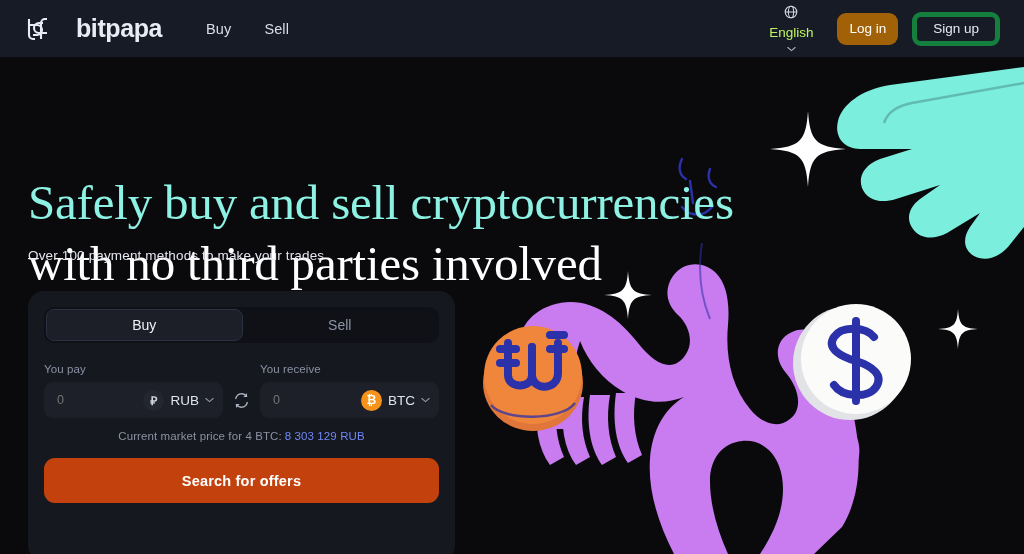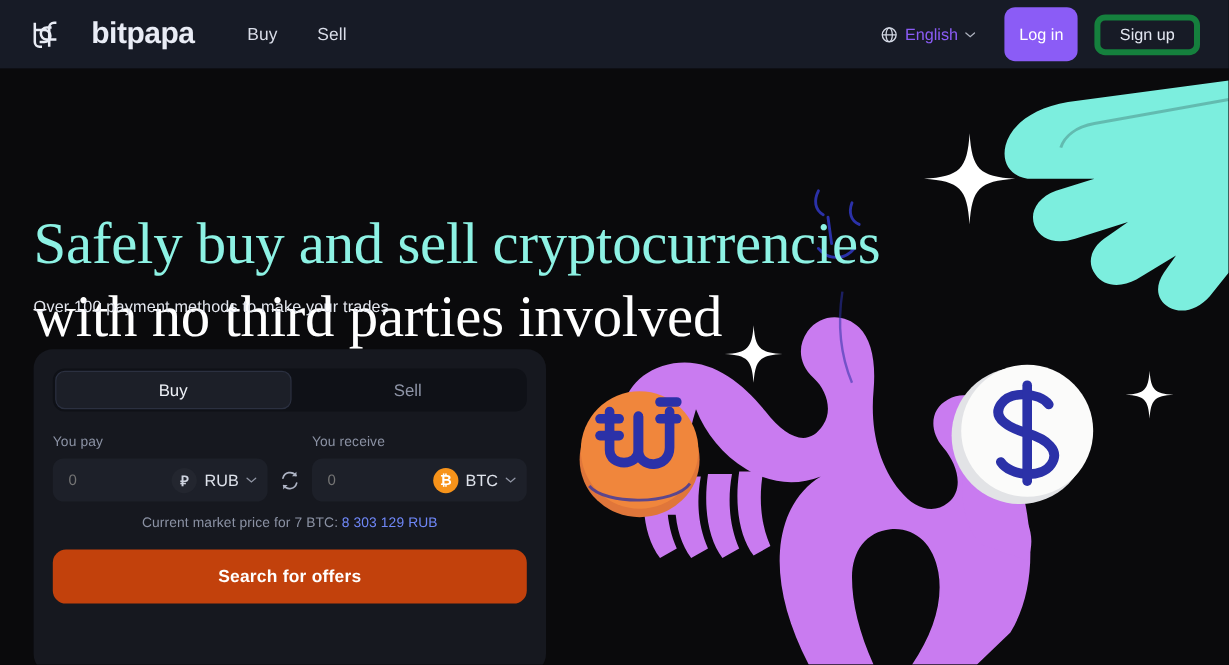--- a/index.html
+++ b/index.html
@@ -62,41 +62,42 @@
     display: flex;
     align-items: center;
     gap: 14px;
   }
 
   .lang {
     display: flex;
     align-items: center;
     gap: 6px;
     font-size: 13.5px;
-    color: #8b5cf6;
+    color: #bef264;
     cursor: pointer;
     margin-right: 10px;
+    flex-direction: column;
   }
   .globe { width: 14px; height: 14px; display: block; }
   .chev { width: 9px; height: 6px; display: block; opacity: .8; }
 
   .btn {
     font-size: 13.5px;
     border-radius: 9px;
     display: flex;
     align-items: center;
     justify-content: center;
     cursor: pointer;
     white-space: nowrap;
   }
   .btn-login {
-    background: #8b5cf6;
+    background: #a16207;
     color: #ffffff;
     width: 56px;
-    height: 45px;
+    height: 32px;
     padding: 0 12px;
     width: auto;
     min-width: 58px;
   }
   .btn-signup {
     background: transparent;
     color: #e4e8f2;
     border: 5px solid #15803d;
     padding: 0 16px;
     height: 34px;
@@ -459,18 +460,18 @@
             <span class="cur-code">BTC</span>
             <svg class="chev" viewBox="0 0 10 6">
               <path d="M1 1.3 L5 4.8 L9 1.3" fill="none" stroke="#aeb4c4" stroke-width="1.2" stroke-linecap="round"></path>
             </svg>
           </div>
         </div>
       </div>
     </div>
 
     <div class="market">
-      <span>Current market price for 7 BTC:</span><span class="price">8 303 129 RUB</span>
+      <span>Current market price for 4 BTC:</span><span class="price">8 303 129 RUB</span>
     </div>
 
     <button class="search-btn">Search for offers</button>
   </div>
 </div>
 
 </body></html>

